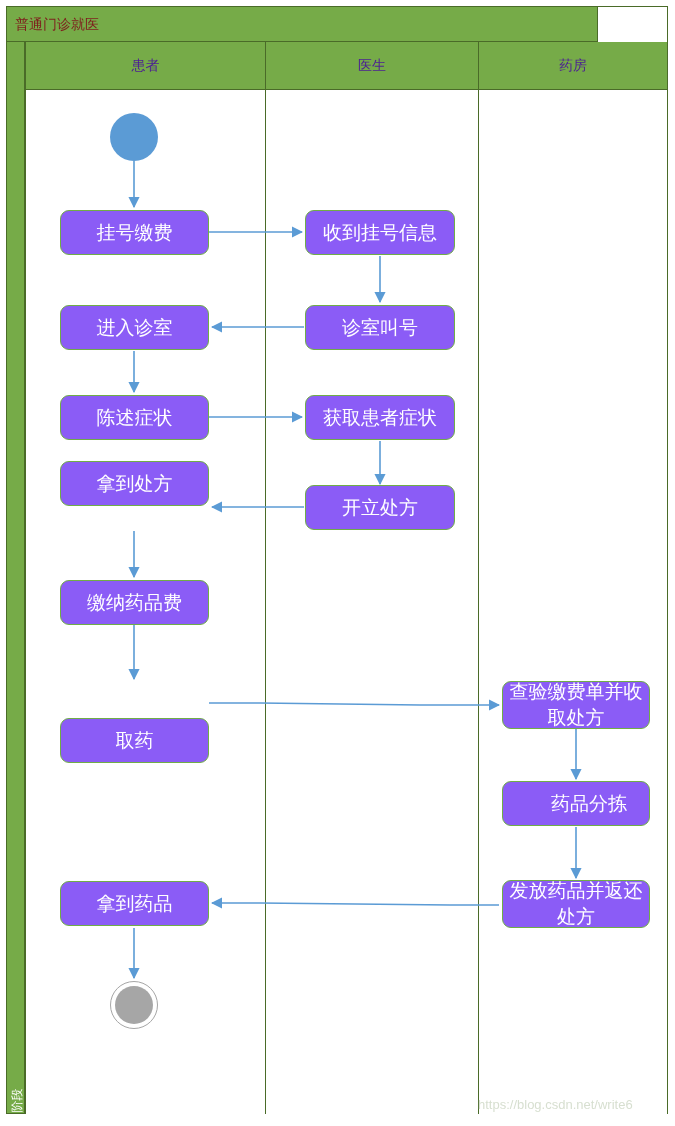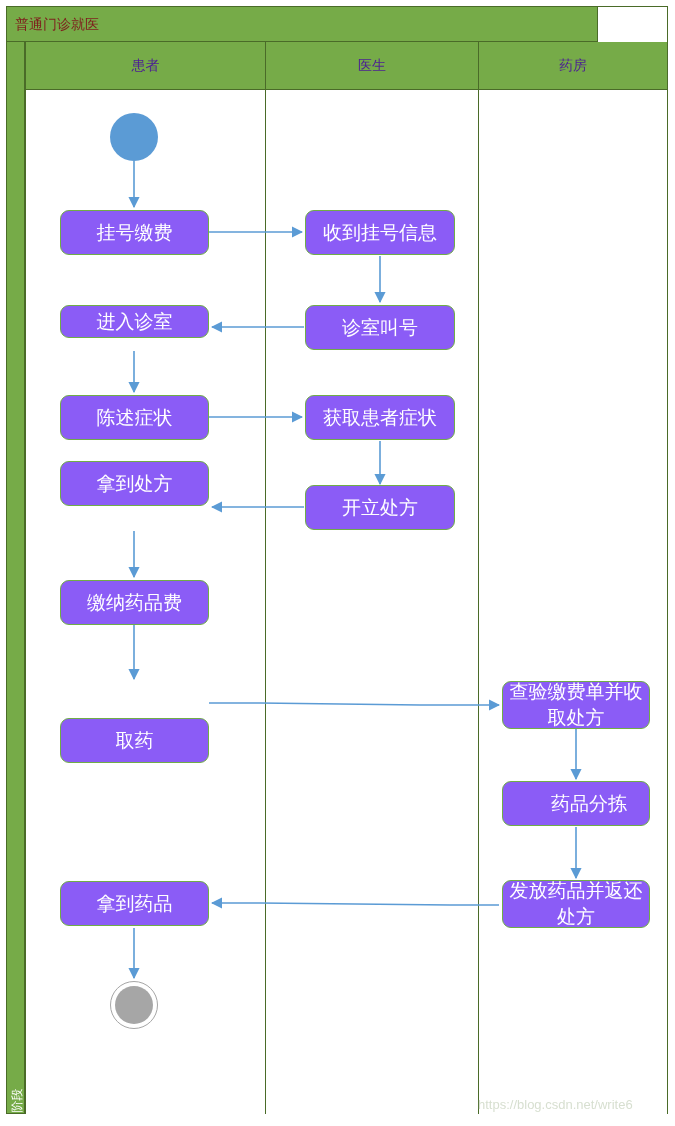--- a/index.html
+++ b/index.html
@@ -211,21 +211,21 @@
 
       <path d="M499,905 L450,905 L260,903 L212,903"></path>
 
       <path d="M134,928 L134,978"></path>
     </g>
   </svg>
 
   <div class="start-node" style="left:110px; top:113px;"></div>
 
   <div class="node" style="left:60px; top:210px; width:149px; height:45px;">挂号缴费</div>
-  <div class="node" style="left:60px; top:305px; width:149px; height:33px;">进入诊室</div>
+  <div class="node" style="left:60px; top:305px; width:149px; height:45px;">进入诊室</div>
   <div class="node" style="left:60px; top:395px; width:149px; height:45px;">陈述症状</div>
   <div class="node" style="left:60px; top:461px; width:149px; height:45px;">拿到处方</div>
   <div class="node" style="left:60px; top:580px; width:149px; height:45px;">缴纳药品费</div>
   <div class="node" style="left:60px; top:718px; width:149px; height:45px;">取药</div>
   <div class="node" style="left:60px; top:881px; width:149px; height:45px;">拿到药品</div>
 
   <div class="end-node-outer" style="left:110px; top:981px;">
     <div class="end-node-inner" style="left:4px; top:4px;"></div>
   </div>
 

